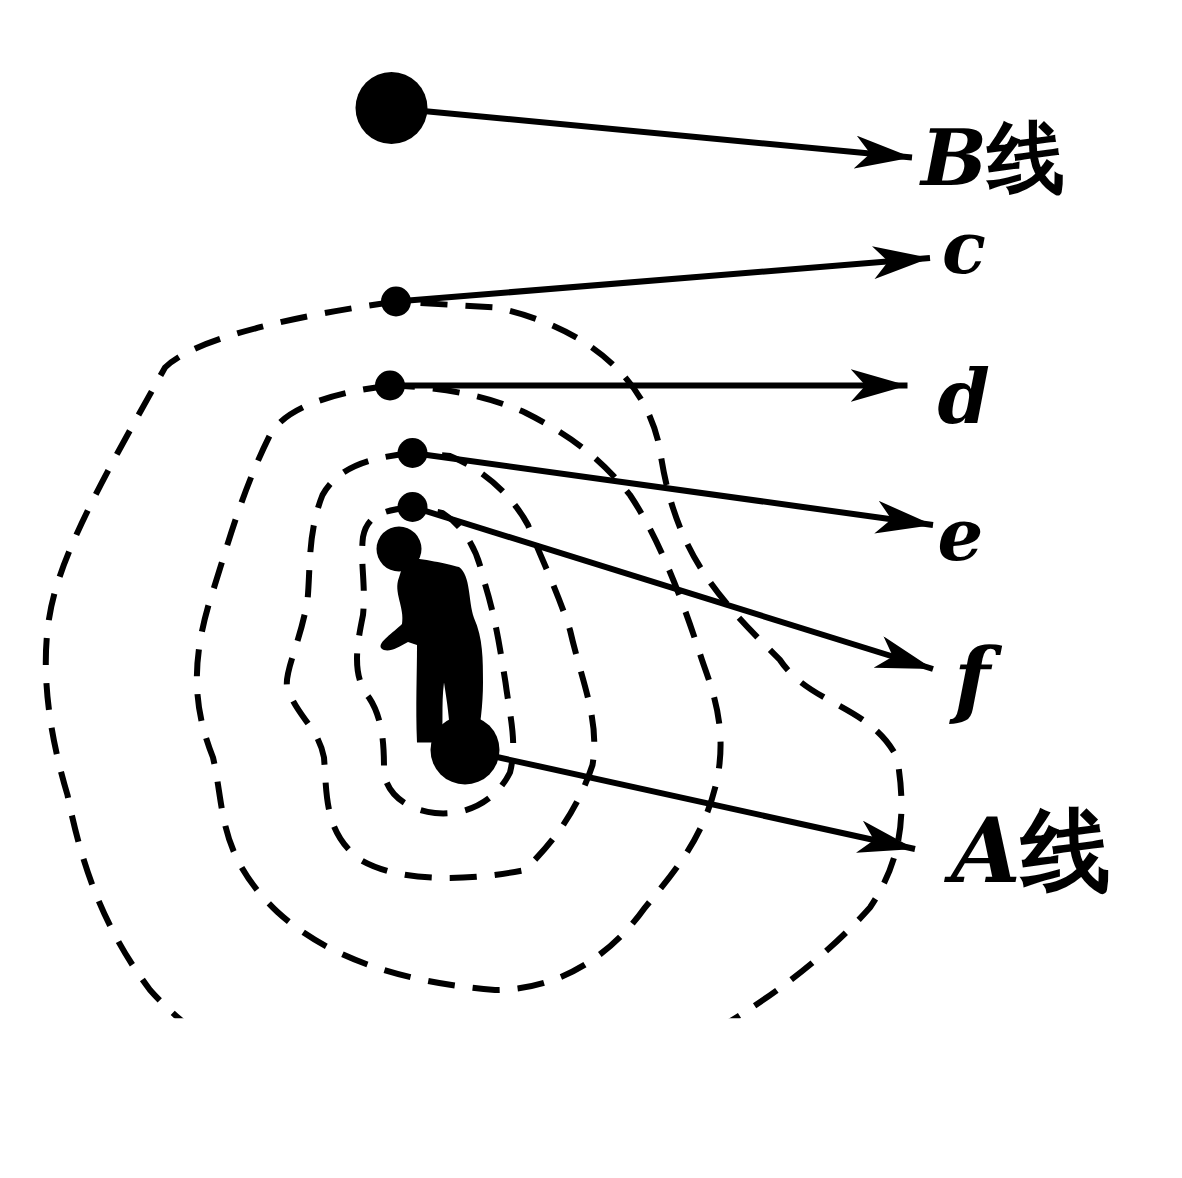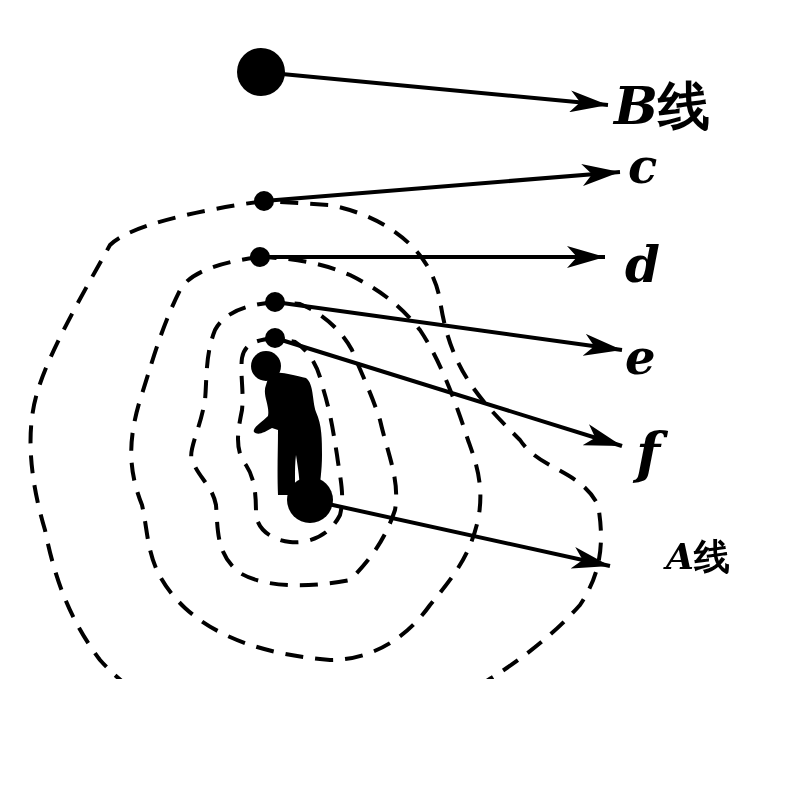--- a/index.html
+++ b/index.html
@@ -61,16 +61,16 @@
   </div>
   <div class="lbl" style="left:625px;top:240px;font-size:50px;">
     <span>d</span>
   </div>
   <div class="lbl" style="left:625px;top:333px;font-size:48px;">
     <span>e</span>
   </div>
   <div class="lbl" style="left:636px;top:425px;font-size:56px;">
     <span>f</span>
   </div>
-  <div class="lbl" style="left:634px;top:538px;font-size:36px;margin-left:32px;">
+  <div class="lbl" style="left:634px;top:538px;font-size:60px;">
     <span>A</span><span class="cn">线</span>
   </div>
 </div>
 
 </body></html>

